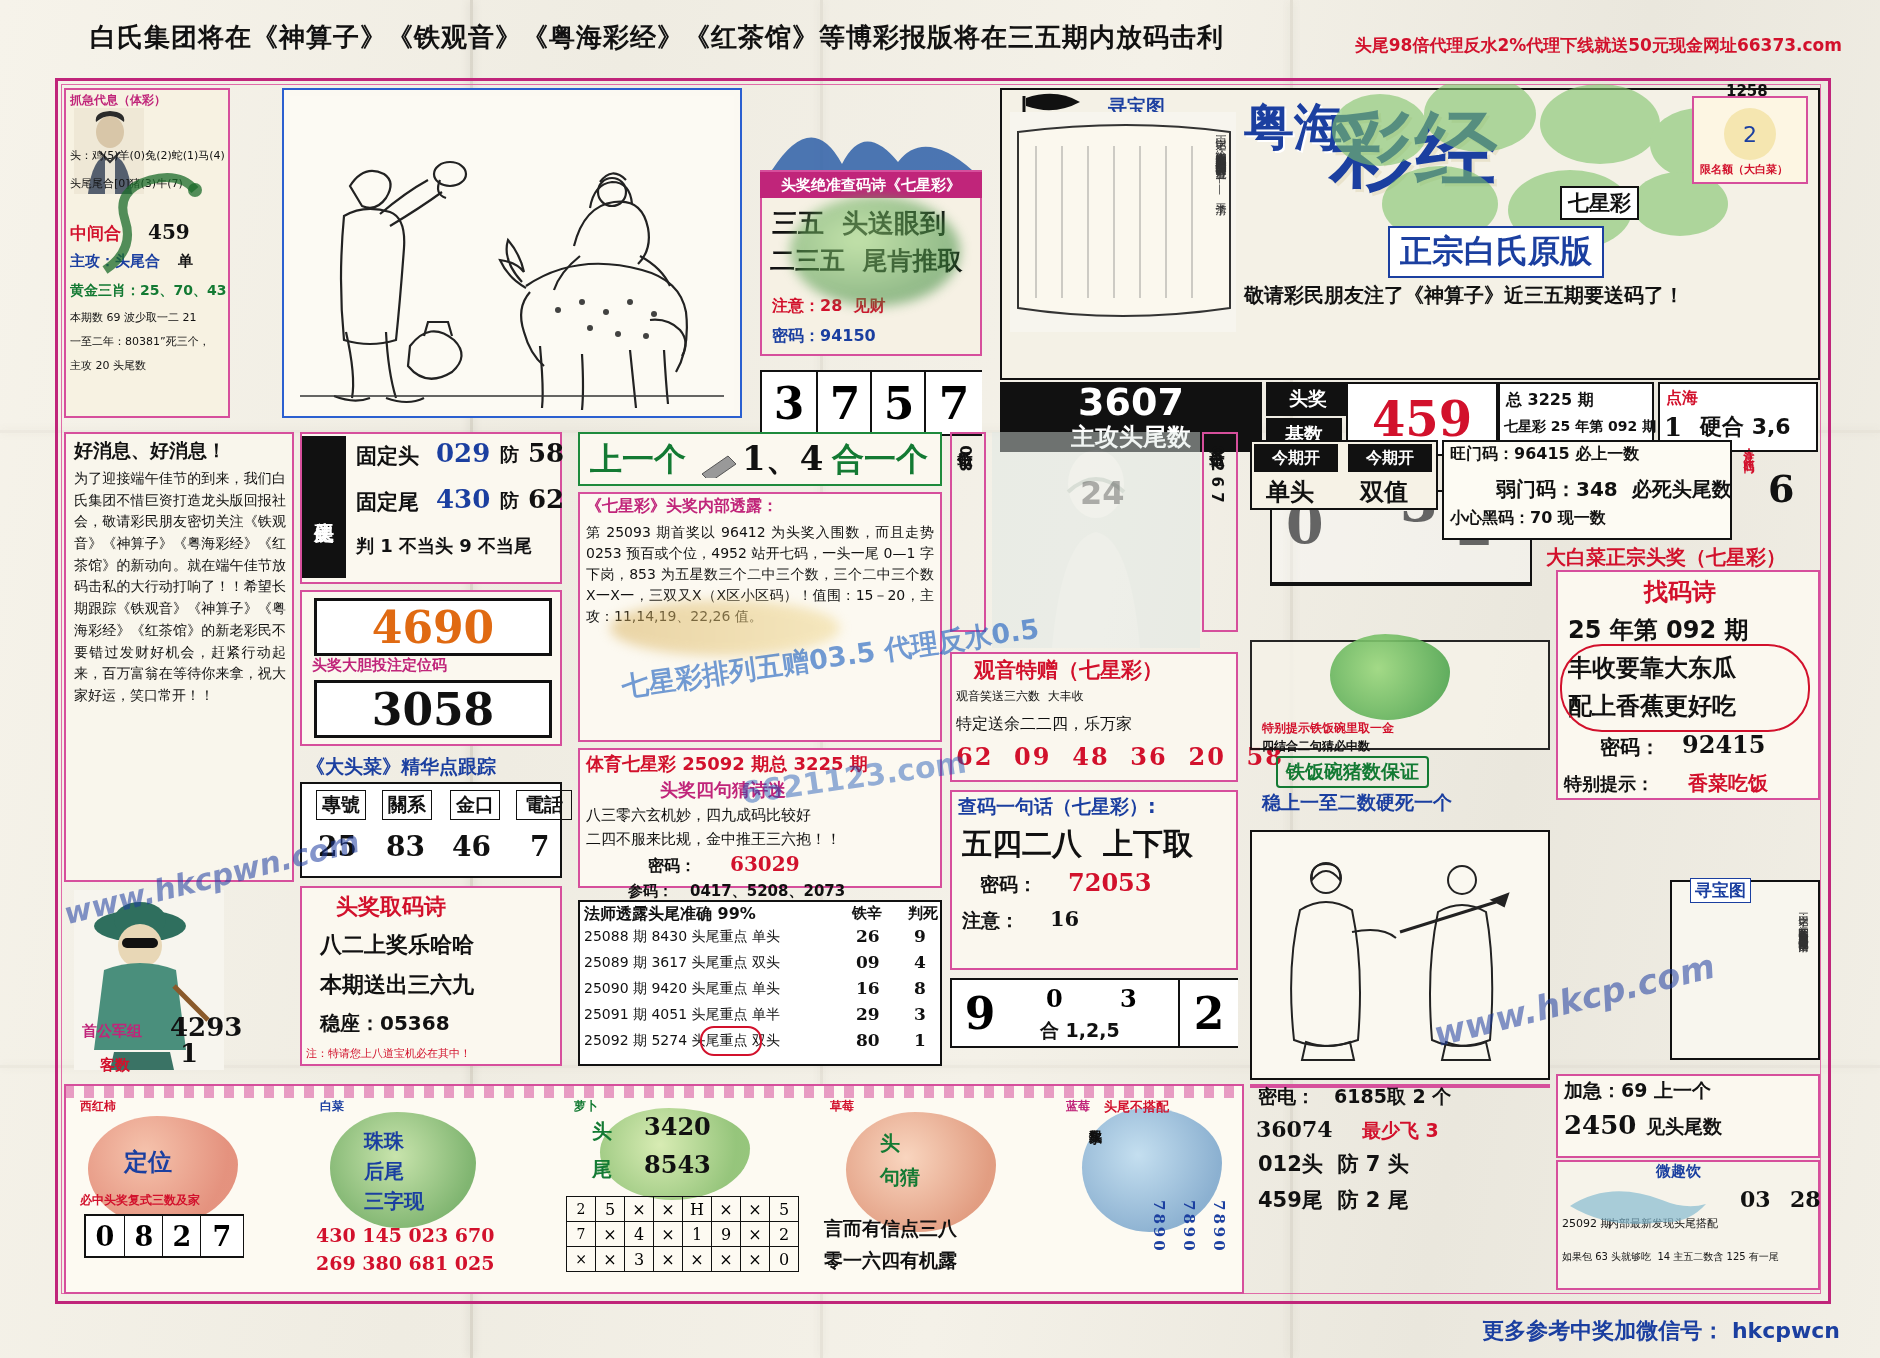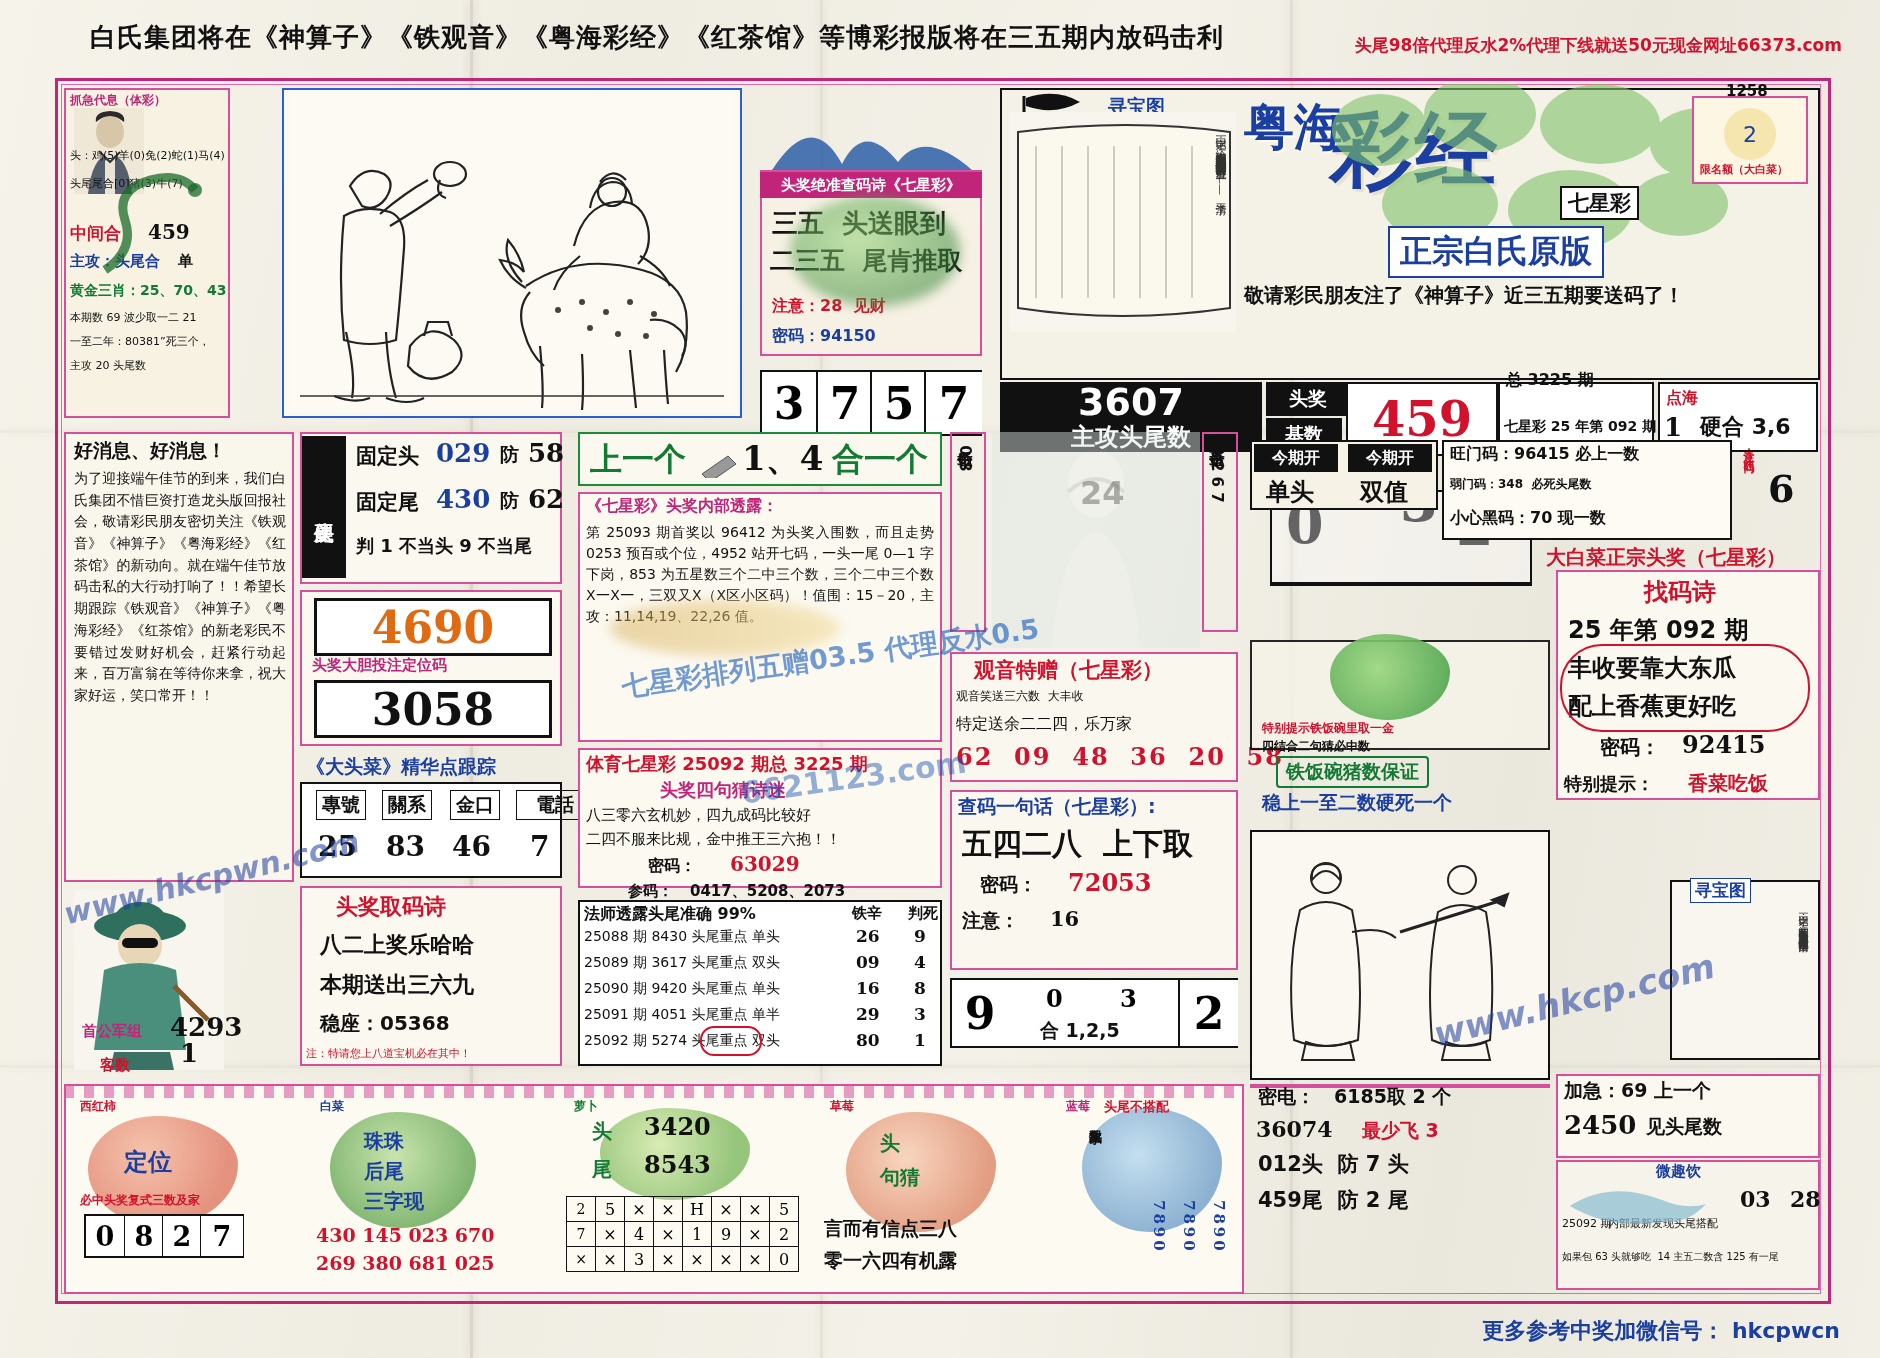--- a/index.html
+++ b/index.html
@@ -211,21 +211,21 @@
   </svg>
   <div class="t bold c-red" style="left:1700px;top:162px;font-size:11px;">限名额（大白菜）</div>
 
   <div class="blackbar" style="left:1000px;top:382px;width:262px;height:40px;font-size:38px;">3607</div>
   <div class="blackbar" style="left:1000px;top:422px;width:262px;height:30px;font-size:24px;">主攻头尾数</div>
 
   <div class="blackbar" style="left:1266px;top:382px;width:84px;height:34px;font-size:19px;">头奖</div>
   <div class="blackbar" style="left:1266px;top:418px;width:76px;height:34px;font-size:19px;">基数</div>
   <div class="digitbox" style="left:1346px;top:382px;width:148px;height:70px;font-size:48px;color:#d2112c;border:2px solid #111;">459</div>
   <div class="box b-black" style="left:1498px;top:382px;width:156px;height:70px;background:#fff;"></div>
-  <div class="t bold c-blk" style="left:1506px;top:370px;font-size:16px;">总 3225 期</div>
+  <div class="t bold c-blk" style="left:1506px;top:390px;font-size:16px;">总 3225 期</div>
   <div class="t bold c-blk" style="left:1504px;top:418px;font-size:14px;">七星彩 25 年第 092 期</div>
   <div class="box b-black" style="left:1658px;top:382px;width:160px;height:70px;background:#fff;"></div>
   <div class="t bold c-red" style="left:1666px;top:388px;font-size:16px;">点海</div>
   <div class="t bold c-blk serif" style="left:1664px;top:412px;font-size:26px;">1</div>
   <div class="t bold c-blk" style="left:1700px;top:412px;font-size:22px;">硬合 3,6</div>
 
   <div class="box b-pink" style="left:64px;top:432px;width:230px;height:450px;background:#f9f6ec;"></div>
   <div class="t bold c-blk" style="left:74px;top:438px;font-size:19px;">好消息、好消息！</div>
   <div class="t c-blk" style="left:74px;top:468px;width:212px;font-size:14px;white-space:normal;line-height:1.55;text-align:justify;">    为了迎接端午佳节的到来，我们白氏集团不惜巨资打造龙头版回报社会，敬请彩民朋友密切关注《铁观音》《神算子》《粤海彩经》《红茶馆》的新动向。就在端午佳节放码击私的大行动打响了！！希望长期跟踪《铁观音》《神算子》《粤海彩经》《红茶馆》的新老彩民不要错过发财好机会，赶紧行动起来，百万富翁在等待你来拿，祝大家好运，笑口常开！！</div>
 
@@ -262,21 +262,21 @@
   <div class="box b-pink" style="left:300px;top:590px;width:262px;height:156px;background:#fbf8ef;"></div>
   <div class="digitbox" style="left:314px;top:598px;width:232px;height:52px;font-size:44px;color:#e06a12;border:3px solid #111;">4690</div>
   <div class="t bold c-mag" style="left:312px;top:656px;font-size:15px;">头奖大胆投注定位码</div>
   <div class="digitbox" style="left:314px;top:680px;width:232px;height:52px;font-size:44px;color:#111;border:3px solid #111;">3058</div>
 
   <div class="t bold c-blue" style="left:306px;top:754px;font-size:19px;">《大头菜》精华点跟踪</div>
   <div class="box b-black" style="left:300px;top:782px;width:262px;height:96px;background:#fff;"></div>
   <div class="t bold c-blk" style="left:316px;top:790px;font-size:19px;border:1px solid #111;padding:1px 5px;">專號</div>
   <div class="t bold c-blk" style="left:382px;top:790px;font-size:19px;border:1px solid #111;padding:1px 5px;">關系</div>
   <div class="t bold c-blk" style="left:450px;top:790px;font-size:19px;border:1px solid #111;padding:1px 5px;">金口</div>
-  <div class="t bold c-blk" style="left:516px;top:790px;font-size:19px;border:1px solid #111;padding:1px 19px;">電話</div>
+  <div class="t bold c-blk" style="left:516px;top:790px;font-size:19px;border:1px solid #111;padding:1px 8px;">電話</div>
   <div class="t bold c-blk serif" style="left:318px;top:830px;font-size:28px;">25</div>
   <div class="t bold c-blk serif" style="left:386px;top:830px;font-size:28px;">83</div>
   <div class="t bold c-blk serif" style="left:452px;top:830px;font-size:28px;">46</div>
   <div class="t bold c-blk serif" style="left:530px;top:830px;font-size:28px;">7</div>
 
   <div class="box b-pink" style="left:300px;top:886px;width:262px;height:180px;background:#fbf8ef;"></div>
   <div class="t bold c-red" style="left:336px;top:892px;font-size:22px;">头奖取码诗</div>
   <div class="t bold c-blk" style="left:320px;top:930px;font-size:22px;">八二上奖乐哈哈</div>
   <div class="t bold c-blk" style="left:320px;top:970px;font-size:22px;">本期送出三六九</div>
   <div class="t bold c-blk" style="left:320px;top:1010px;font-size:20px;">稳座：05368</div>
@@ -380,21 +380,21 @@
   <div class="t bold c-blue" style="left:1262px;top:790px;font-size:19px;">稳上一至二数硬死一个</div>
 
   <div class="box b-black" style="left:1250px;top:440px;width:188px;height:70px;background:#f6f2e6;"></div>
   <div class="blackbar" style="left:1254px;top:444px;width:84px;height:28px;font-size:16px;">今期开</div>
   <div class="blackbar" style="left:1348px;top:444px;width:84px;height:28px;font-size:16px;">今期开</div>
   <div class="t bold c-blk" style="left:1266px;top:476px;font-size:24px;">单头</div>
   <div class="t bold c-blk" style="left:1360px;top:476px;font-size:24px;">双值</div>
 
   <div class="box b-black" style="left:1442px;top:440px;width:290px;height:100px;background:#fdfbf3;"></div>
   <div class="t bold c-blk" style="left:1450px;top:444px;font-size:16px;">旺门码：96415 必上一数</div>
-  <div class="t bold c-blk" style="left:1450px;top:476px;font-size:12px;">弱门码：348  必死头尾数</div>
+  <div class="t bold c-blk" style="left:1496px;top:476px;font-size:20px;">弱门码：348  必死头尾数</div>
   <div class="t bold c-blk" style="left:1450px;top:508px;font-size:16px;">小心黑码：70 现一数</div>
   <div class="t bold c-red" style="left:1740px;top:442px;font-size:11px;writing-mode:vertical-rl;">注意：旺门码</div>
   <div class="t bold c-blk serif" style="left:1768px;top:466px;font-size:38px;">6</div>
   <div class="t bold c-red" style="left:1546px;top:544px;font-size:20px;">大白菜正宗头奖（七星彩）</div>
 
   <div class="box b-pink" style="left:1556px;top:570px;width:264px;height:230px;background:#fbf8ef;"></div>
   <div class="t bold c-red" style="left:1644px;top:576px;font-size:24px;">找码诗</div>
   <div class="t bold c-blk" style="left:1568px;top:614px;font-size:24px;">25 年第 092 期</div>
   <div class="t bold c-blk" style="left:1568px;top:652px;font-size:24px;">丰收要靠大东瓜</div>
   <div class="t bold c-blk" style="left:1568px;top:690px;font-size:24px;">配上香蕉更好吃</div>

